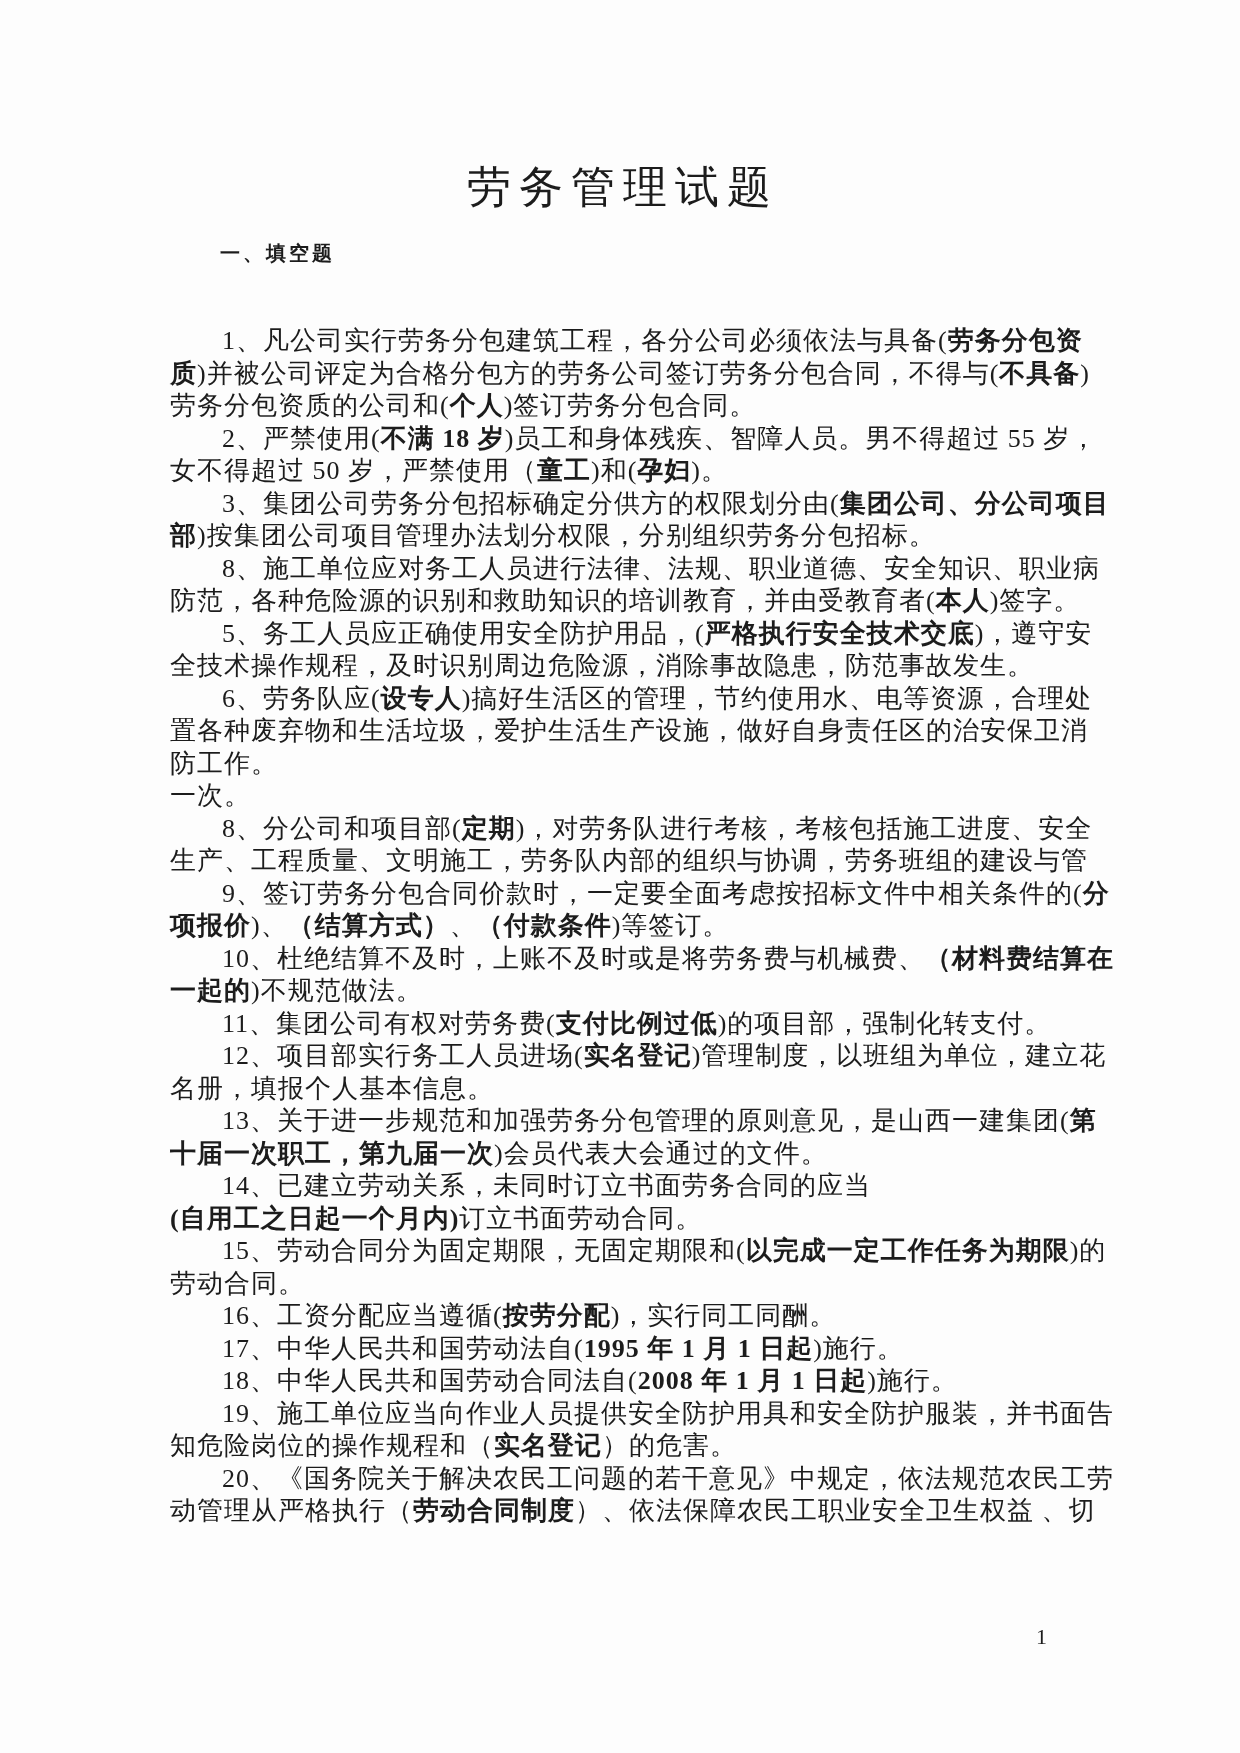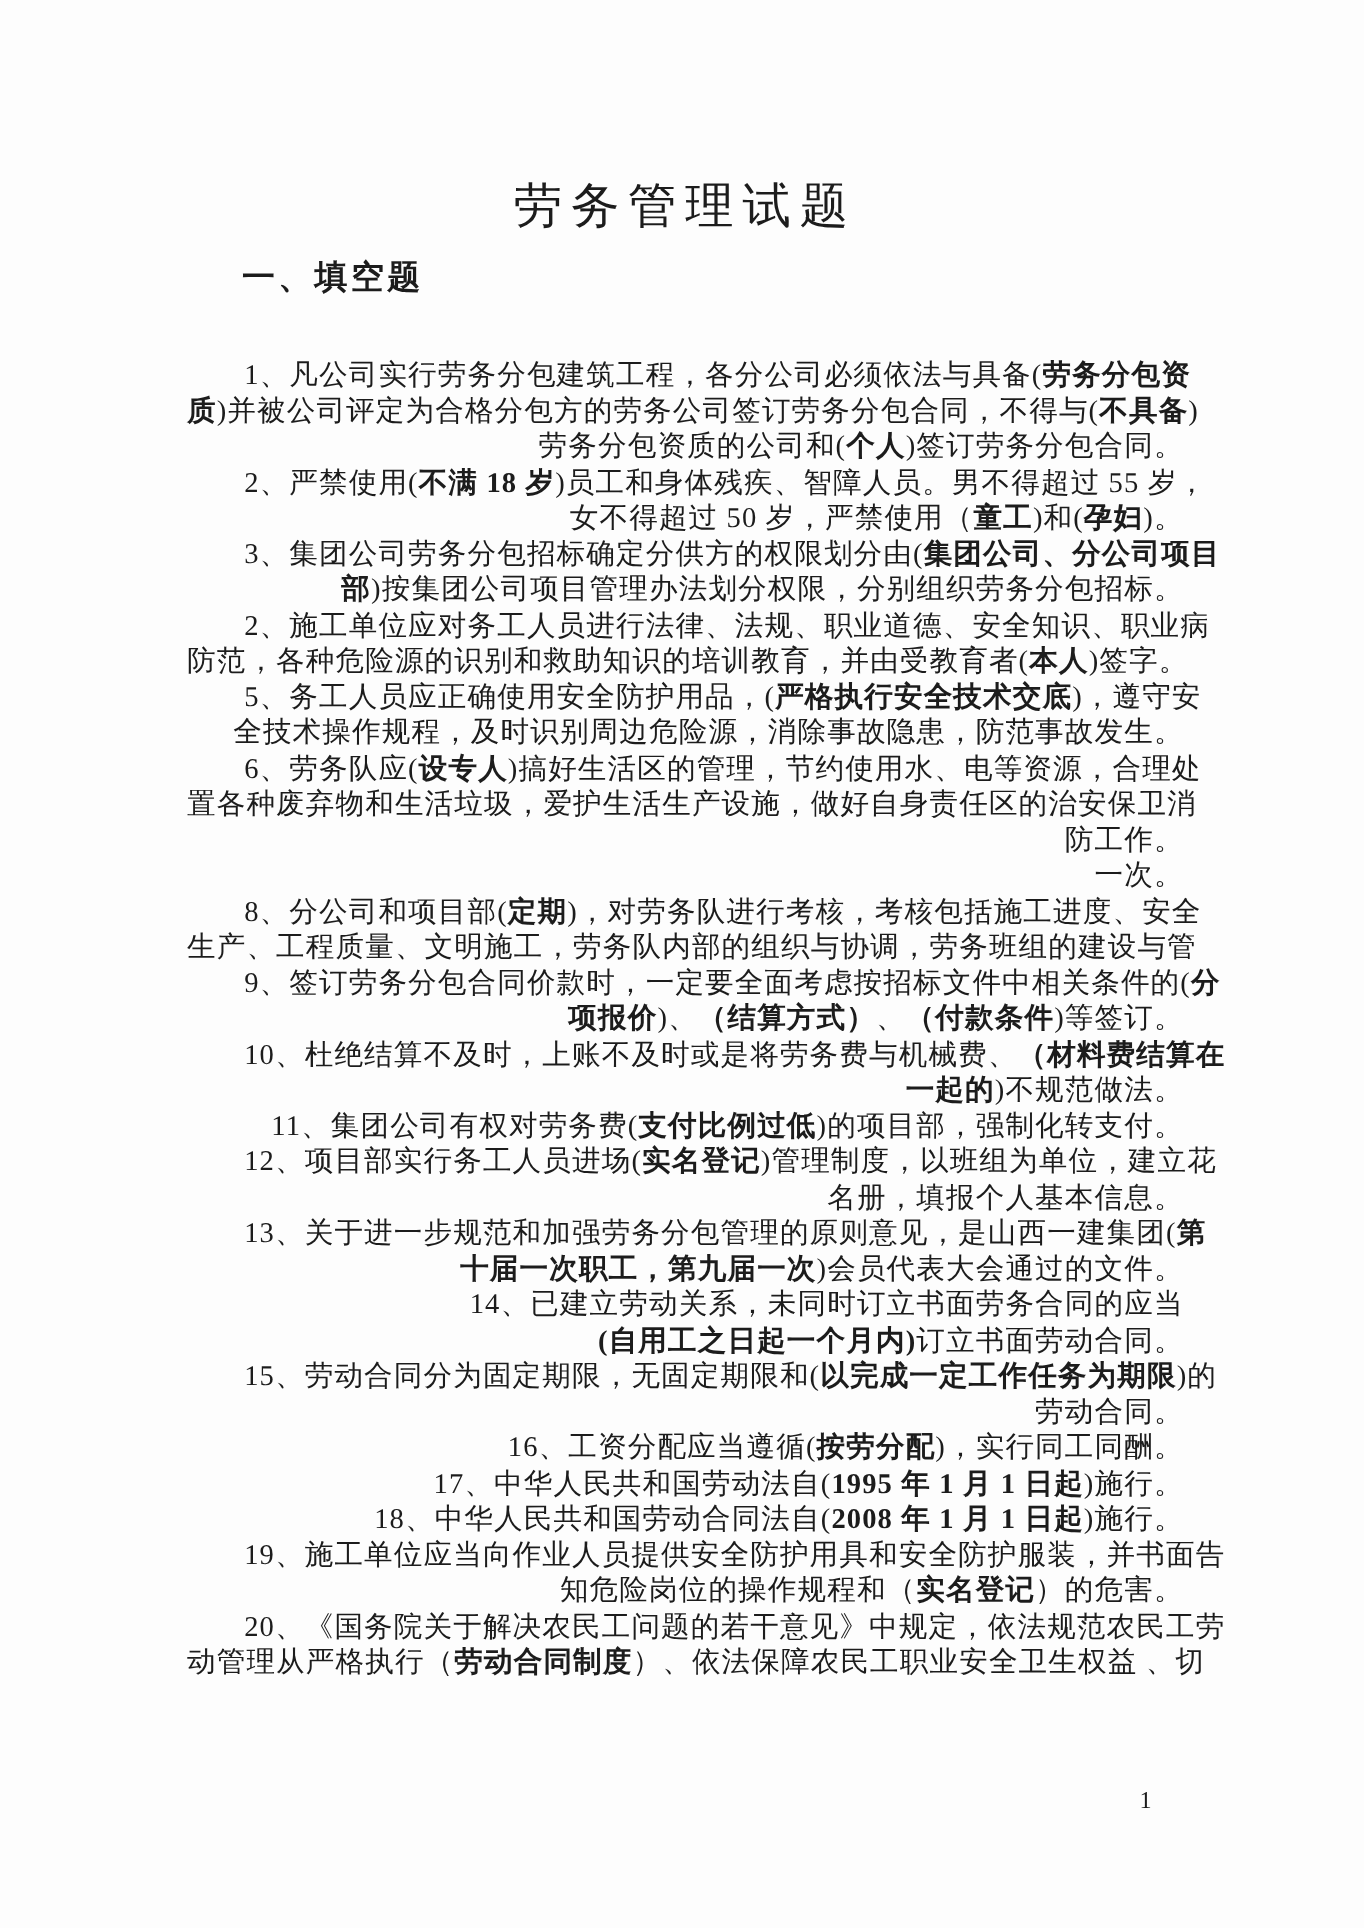--- a/index.html
+++ b/index.html
@@ -27,35 +27,34 @@
     text-align: center;
     font-size: 44px;
     line-height: 56px;
     letter-spacing: 8px;
     white-space: nowrap;
     font-weight: normal;
   }
   .section-heading {
     margin-top: 20px;
     padding-left: 50px;
-    font-size: 30px;
+    font-size: 20px;
     line-height: 34px;
     font-weight: bold;
     letter-spacing: 3px;
   }
   .doc-body {
     margin-top: 55px;
     font-size: 26px;
     line-height: 32.5px;
     letter-spacing: 1px;
   }
   .line {
     white-space: nowrap;
     height: 32.5px;
-    text-align: right;
   }
   .line.indent { padding-left: 52px; }
   .run { font-weight: normal; }
   .run.bold { font-weight: bold; }
   .page-number {
     position: absolute;
     left: 1036px;
     top: 1624px;
     font-size: 22px;
     line-height: 26px;
@@ -69,21 +68,21 @@
     <h1 class="doc-title">劳务管理试题</h1>
     <h2 class="section-heading">一、填空题</h2>
     <div class="doc-body">
         <div class="line indent"><span class="run">1、凡公司实行劳务分包建筑工程，各分公司必须依法与具备(</span><span class="run bold">劳务分包资</span></div>
         <div class="line"><span class="run bold">质</span><span class="run">)并被公司评定为合格分包方的劳务公司签订劳务分包合同，不得与(</span><span class="run bold">不具备</span><span class="run">)</span></div>
         <div class="line"><span class="run">劳务分包资质的公司和(</span><span class="run bold">个人</span><span class="run">)签订劳务分包合同。</span></div>
         <div class="line indent"><span class="run">2、严禁使用(</span><span class="run bold">不满 18 岁</span><span class="run">)员工和身体残疾、智障人员。男不得超过 55 岁，</span></div>
         <div class="line"><span class="run">女不得超过 50 岁，严禁使用（</span><span class="run bold">童工</span><span class="run">)和(</span><span class="run bold">孕妇</span><span class="run">)。</span></div>
         <div class="line indent"><span class="run">3、集团公司劳务分包招标确定分供方的权限划分由(</span><span class="run bold">集团公司、分公司项目</span></div>
         <div class="line"><span class="run bold">部</span><span class="run">)按集团公司项目管理办法划分权限，分别组织劳务分包招标。</span></div>
-        <div class="line indent"><span class="run">2、施工单位应对务工人员进行法律、法规、职业道德、安全知识、职业病</span></div>
+        <div class="line indent"><span class="run">8、施工单位应对务工人员进行法律、法规、职业道德、安全知识、职业病</span></div>
         <div class="line"><span class="run">防范，各种危险源的识别和救助知识的培训教育，并由受教育者(</span><span class="run bold">本人</span><span class="run">)签字。</span></div>
         <div class="line indent"><span class="run">5、务工人员应正确使用安全防护用品，(</span><span class="run bold">严格执行安全技术交底</span><span class="run">)，遵守安</span></div>
         <div class="line"><span class="run">全技术操作规程，及时识别周边危险源，消除事故隐患，防范事故发生。</span></div>
         <div class="line indent"><span class="run">6、劳务队应(</span><span class="run bold">设专人</span><span class="run">)搞好生活区的管理，节约使用水、电等资源，合理处</span></div>
         <div class="line"><span class="run">置各种废弃物和生活垃圾，爱护生活生产设施，做好自身责任区的治安保卫消</span></div>
         <div class="line"><span class="run">防工作。</span></div>
         <div class="line"><span class="run">一次。</span></div>
         <div class="line indent"><span class="run">8、分公司和项目部(</span><span class="run bold">定期</span><span class="run">)，对劳务队进行考核，考核包括施工进度、安全</span></div>
         <div class="line"><span class="run">生产、工程质量、文明施工，劳务队内部的组织与协调，劳务班组的建设与管</span></div>
         <div class="line indent"><span class="run">9、签订劳务分包合同价款时，一定要全面考虑按招标文件中相关条件的(</span><span class="run bold">分</span></div>

